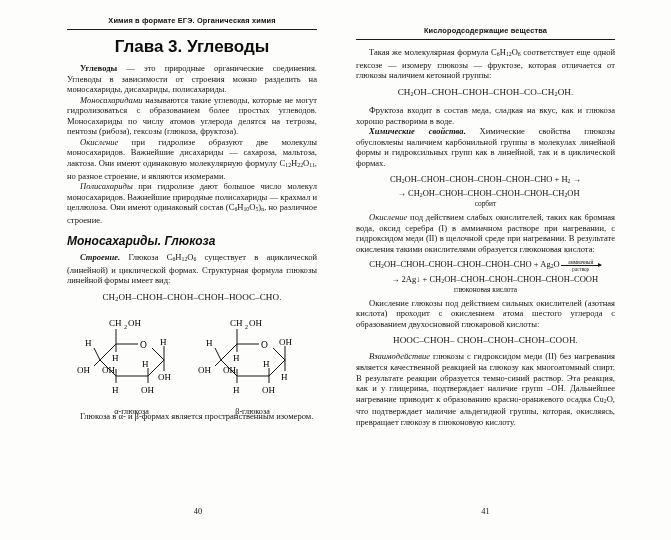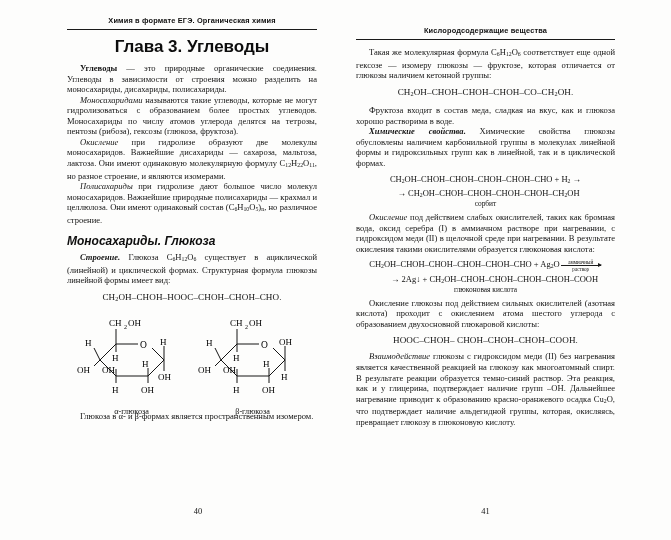--- a/index.html
+++ b/index.html
@@ -191,21 +191,21 @@
     <p class="body"><span class="lead-ital">Моносахаридами</span><span> называются такие углеводы, которые не могут гидролизоваться с образованием более простых углеводов. Моносахариды по числу атомов углерода делятся на тетрозы, пентозы (рибоза), гексозы (глюкоза, фруктоза).</span></p>
 
     <p class="body"><span class="lead-ital">Окисление</span><span> при гидролизе образуют две молекулы моносахаридов. Важнейшие дисахариды — сахароза, мальтоза, лактоза. Они имеют одинаковую молекулярную формулу C</span><sub>12</sub><span>H</span><sub>22</sub><span>O</span><sub>11</sub><span>, но разное строение, и являются изомерами.</span></p>
 
     <p class="body"><span class="lead-ital">Полисахариды</span><span> при гидролизе дают большое число молекул моносахаридов. Важнейшие природные полисахариды — крахмал и целлюлоза. Они имеют одинаковый состав (C</span><sub>6</sub><span>H</span><sub>10</sub><span>O</span><sub>5</sub><span>)</span><sub>n</sub><span>, но различное строение.</span></p>
 
     <div class="section-head">Моносахариды. Глюкоза</div>
 
     <p class="body"><span class="lead-boldital">Строение.</span><span> Глюкоза C</span><sub>6</sub><span>H</span><sub>12</sub><span>O</span><sub>6</sub><span> существует в ациклической (линейной) и циклической формах. Структурная формула глюкозы линейной формы имеет вид:</span></p>
 
-    <div class="formula"><span>CH</span><sub>2</sub><span>OH–CHOH–HOOC–CHOH–CHOH–CHO.</span></div>
+    <div class="formula"><span>CH</span><sub>2</sub><span>OH–CHOH–CHOH–CHOH–HOOC–CHO.</span></div>
 
 
     <div class="structures">
 
       <div class="struct">
         <svg width="112" height="80" viewBox="0 0 112 80">
 
           <text x="33" y="11" font-family="Liberation Serif, serif" font-size="9">CH</text>
           <text x="48" y="13.5" font-family="Liberation Serif, serif" font-size="6">2</text>
           <text x="52" y="11" font-family="Liberation Serif, serif" font-size="9">OH</text>

